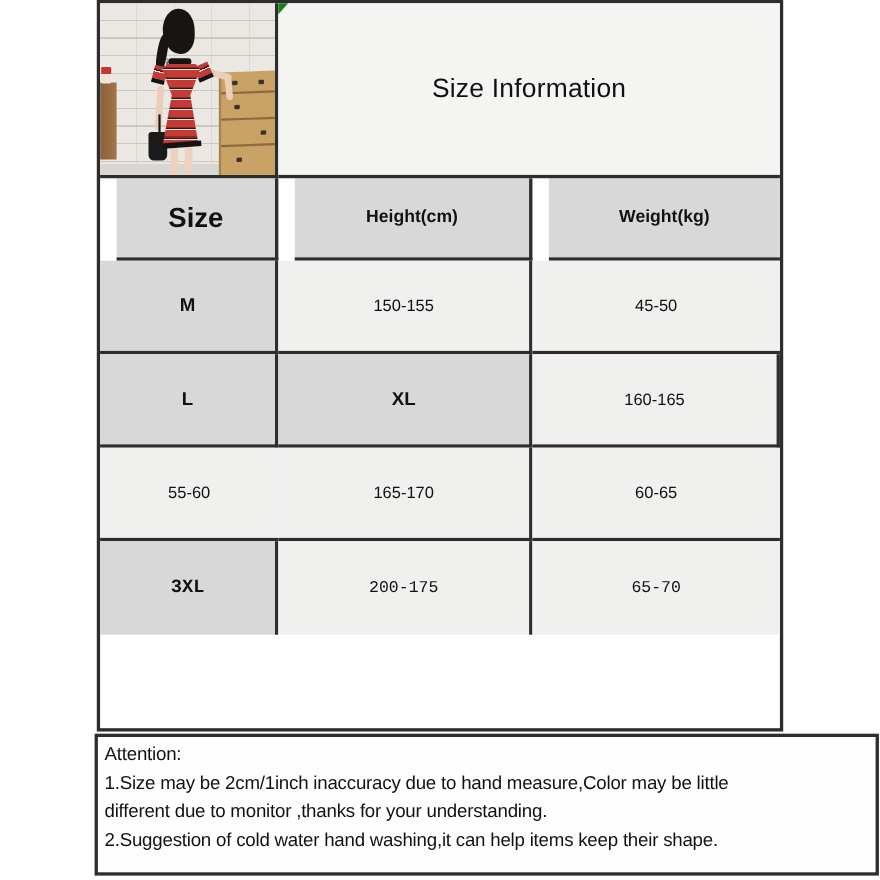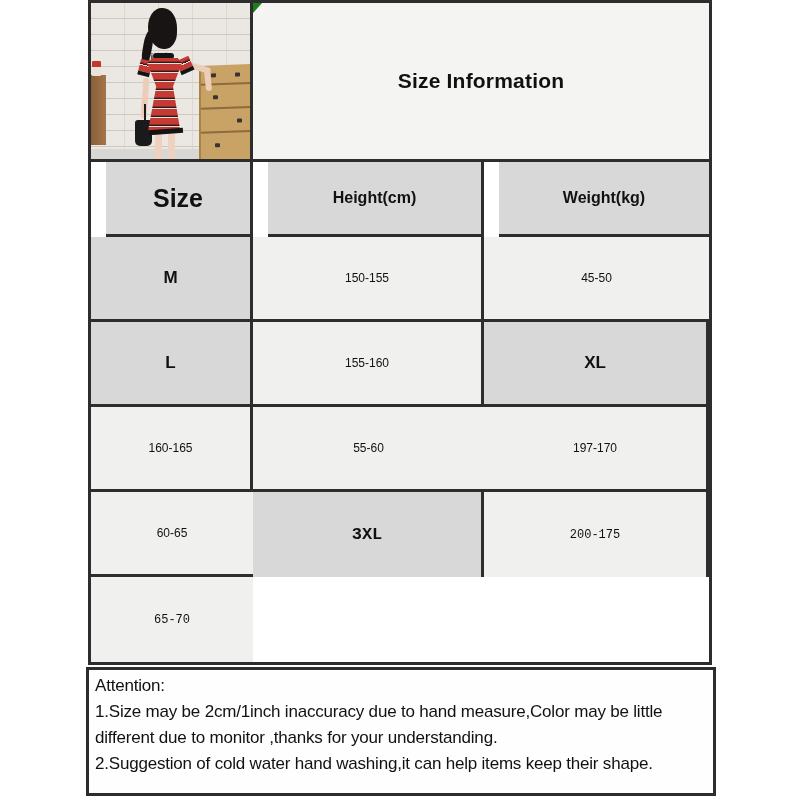--- a/index.html
+++ b/index.html
@@ -13,32 +13,32 @@
     display:grid;
     grid-template-columns:162px 231px 225px;
     grid-template-rows:159px 75px 85px 85px 85px 85px 85px;
     background:#ffffff;
   }
   .cell{ border-right:3px solid #2d2d2d; border-bottom:3px solid #2d2d2d;
          display:flex; align-items:center; justify-content:center; color:#111; }
   .cell.last-col{ border-right:none; }
   .cell.last-row{ border-bottom:none;font-family:Liberation Mono, monospace; }
   .title-cell{ grid-column:2 / 4; background:#f4f4f3; position:relative; }
-  .title-text{ font-size:21px; font-weight:bold; letter-spacing:.2px; }
+  .title-text{ font-size:24px; font-weight:normal; letter-spacing:.2px; }
   .corner-marker{ position:absolute; left:0; top:0; width:0; height:0;
     border-top:10px solid #1b7e1b; border-right:9px solid transparent; }
   .head-cell{ background:#d8d8d8; font-weight:bold;margin-left:15px; }
   .size-head{ font-size:25px; }
   .col-head{ font-size:16px; }
   .size-col{ background:#d8d8d8; font-weight:bold; font-size:17px; }
-  .val-cell{ background:#f0f0ef; font-size:12px; }
+  .val-cell{ background:#f0f0ef; font-size:15px; }
 
   
   .attention-box{
-    position:absolute; left:86px; top:667px; width:630px; height:129px;
+    position:absolute; left:86px; top:667px; width:713px; height:129px;
     border:3px solid #2d2d2d; background:#fefefe; padding:3px 6px;
     font-size:17px; line-height:26px; color:#111; letter-spacing:-.2px;
   }
   .attention-box div{ white-space:nowrap; }
 
   
   .photo-cell{ position:relative; padding:0; overflow:hidden;
     background:
       repeating-linear-gradient(180deg, rgba(210,204,194,0) 0 15px, rgba(203,197,186,.9) 15px 16px),
       repeating-linear-gradient(90deg, rgba(214,208,198,0) 0 33px, rgba(210,203,192,.55) 33px 34px),
@@ -130,27 +130,26 @@
 
     <div class="cell head-cell size-head">Size</div>
     <div class="cell head-cell col-head">Height(cm)</div>
     <div class="cell head-cell col-head last-col">Weight(kg)</div>
 
     <div class="cell size-col">M</div>
     <div class="cell val-cell">150-155</div>
     <div class="cell val-cell last-col">45-50</div>
 
     <div class="cell size-col">L</div>
-    <div class="cell val-cell">155-160</div>
 
     <div class="cell size-col">XL</div>
     <div class="cell val-cell">160-165</div>
     <div class="cell val-cell last-col">55-60</div>
 
-    <div class="cell val-cell">197-170</div>
+    <div class="cell val-cell">165-170</div>
     <div class="cell val-cell last-col">60-65</div>
 
     <div class="cell size-col last-row">3XL</div>
     <div class="cell val-cell last-row">200-175</div>
     <div class="cell val-cell last-col last-row">65-70</div>
   </div>
 
   <div class="attention-box">
     <div>Attention:</div>
     <div>1.Size may be 2cm/1inch inaccuracy due to hand measure,Color may be little</div>

